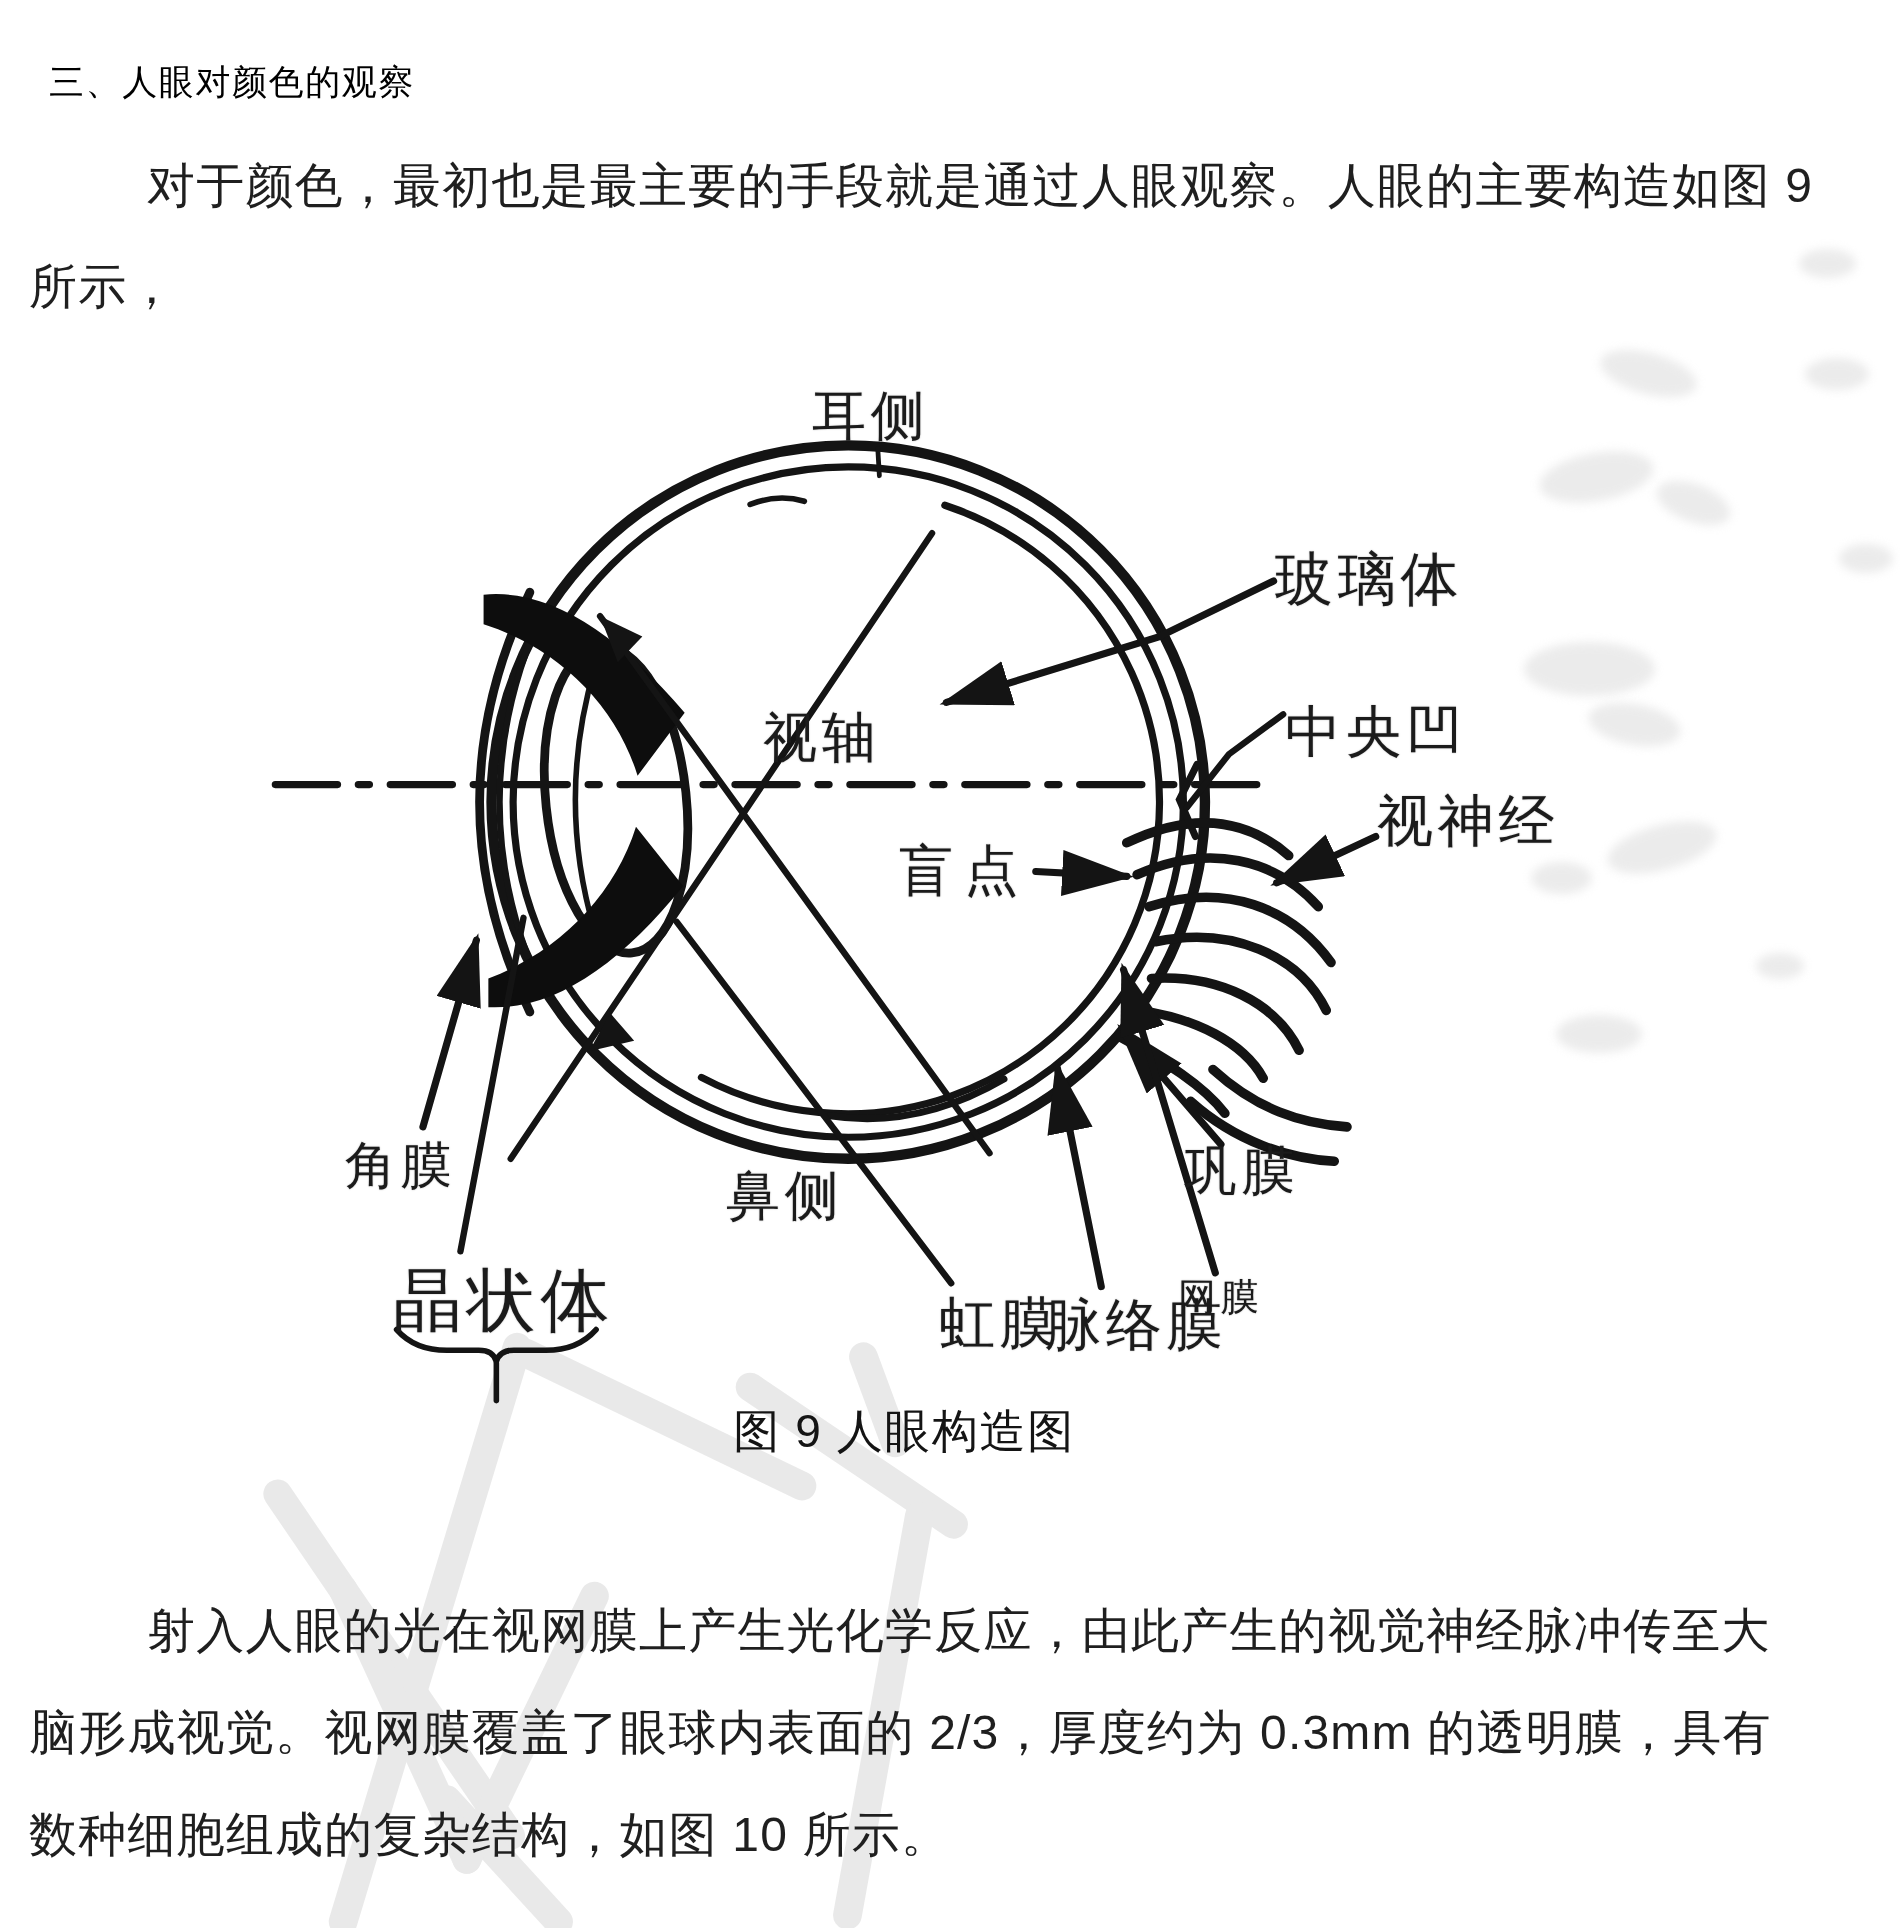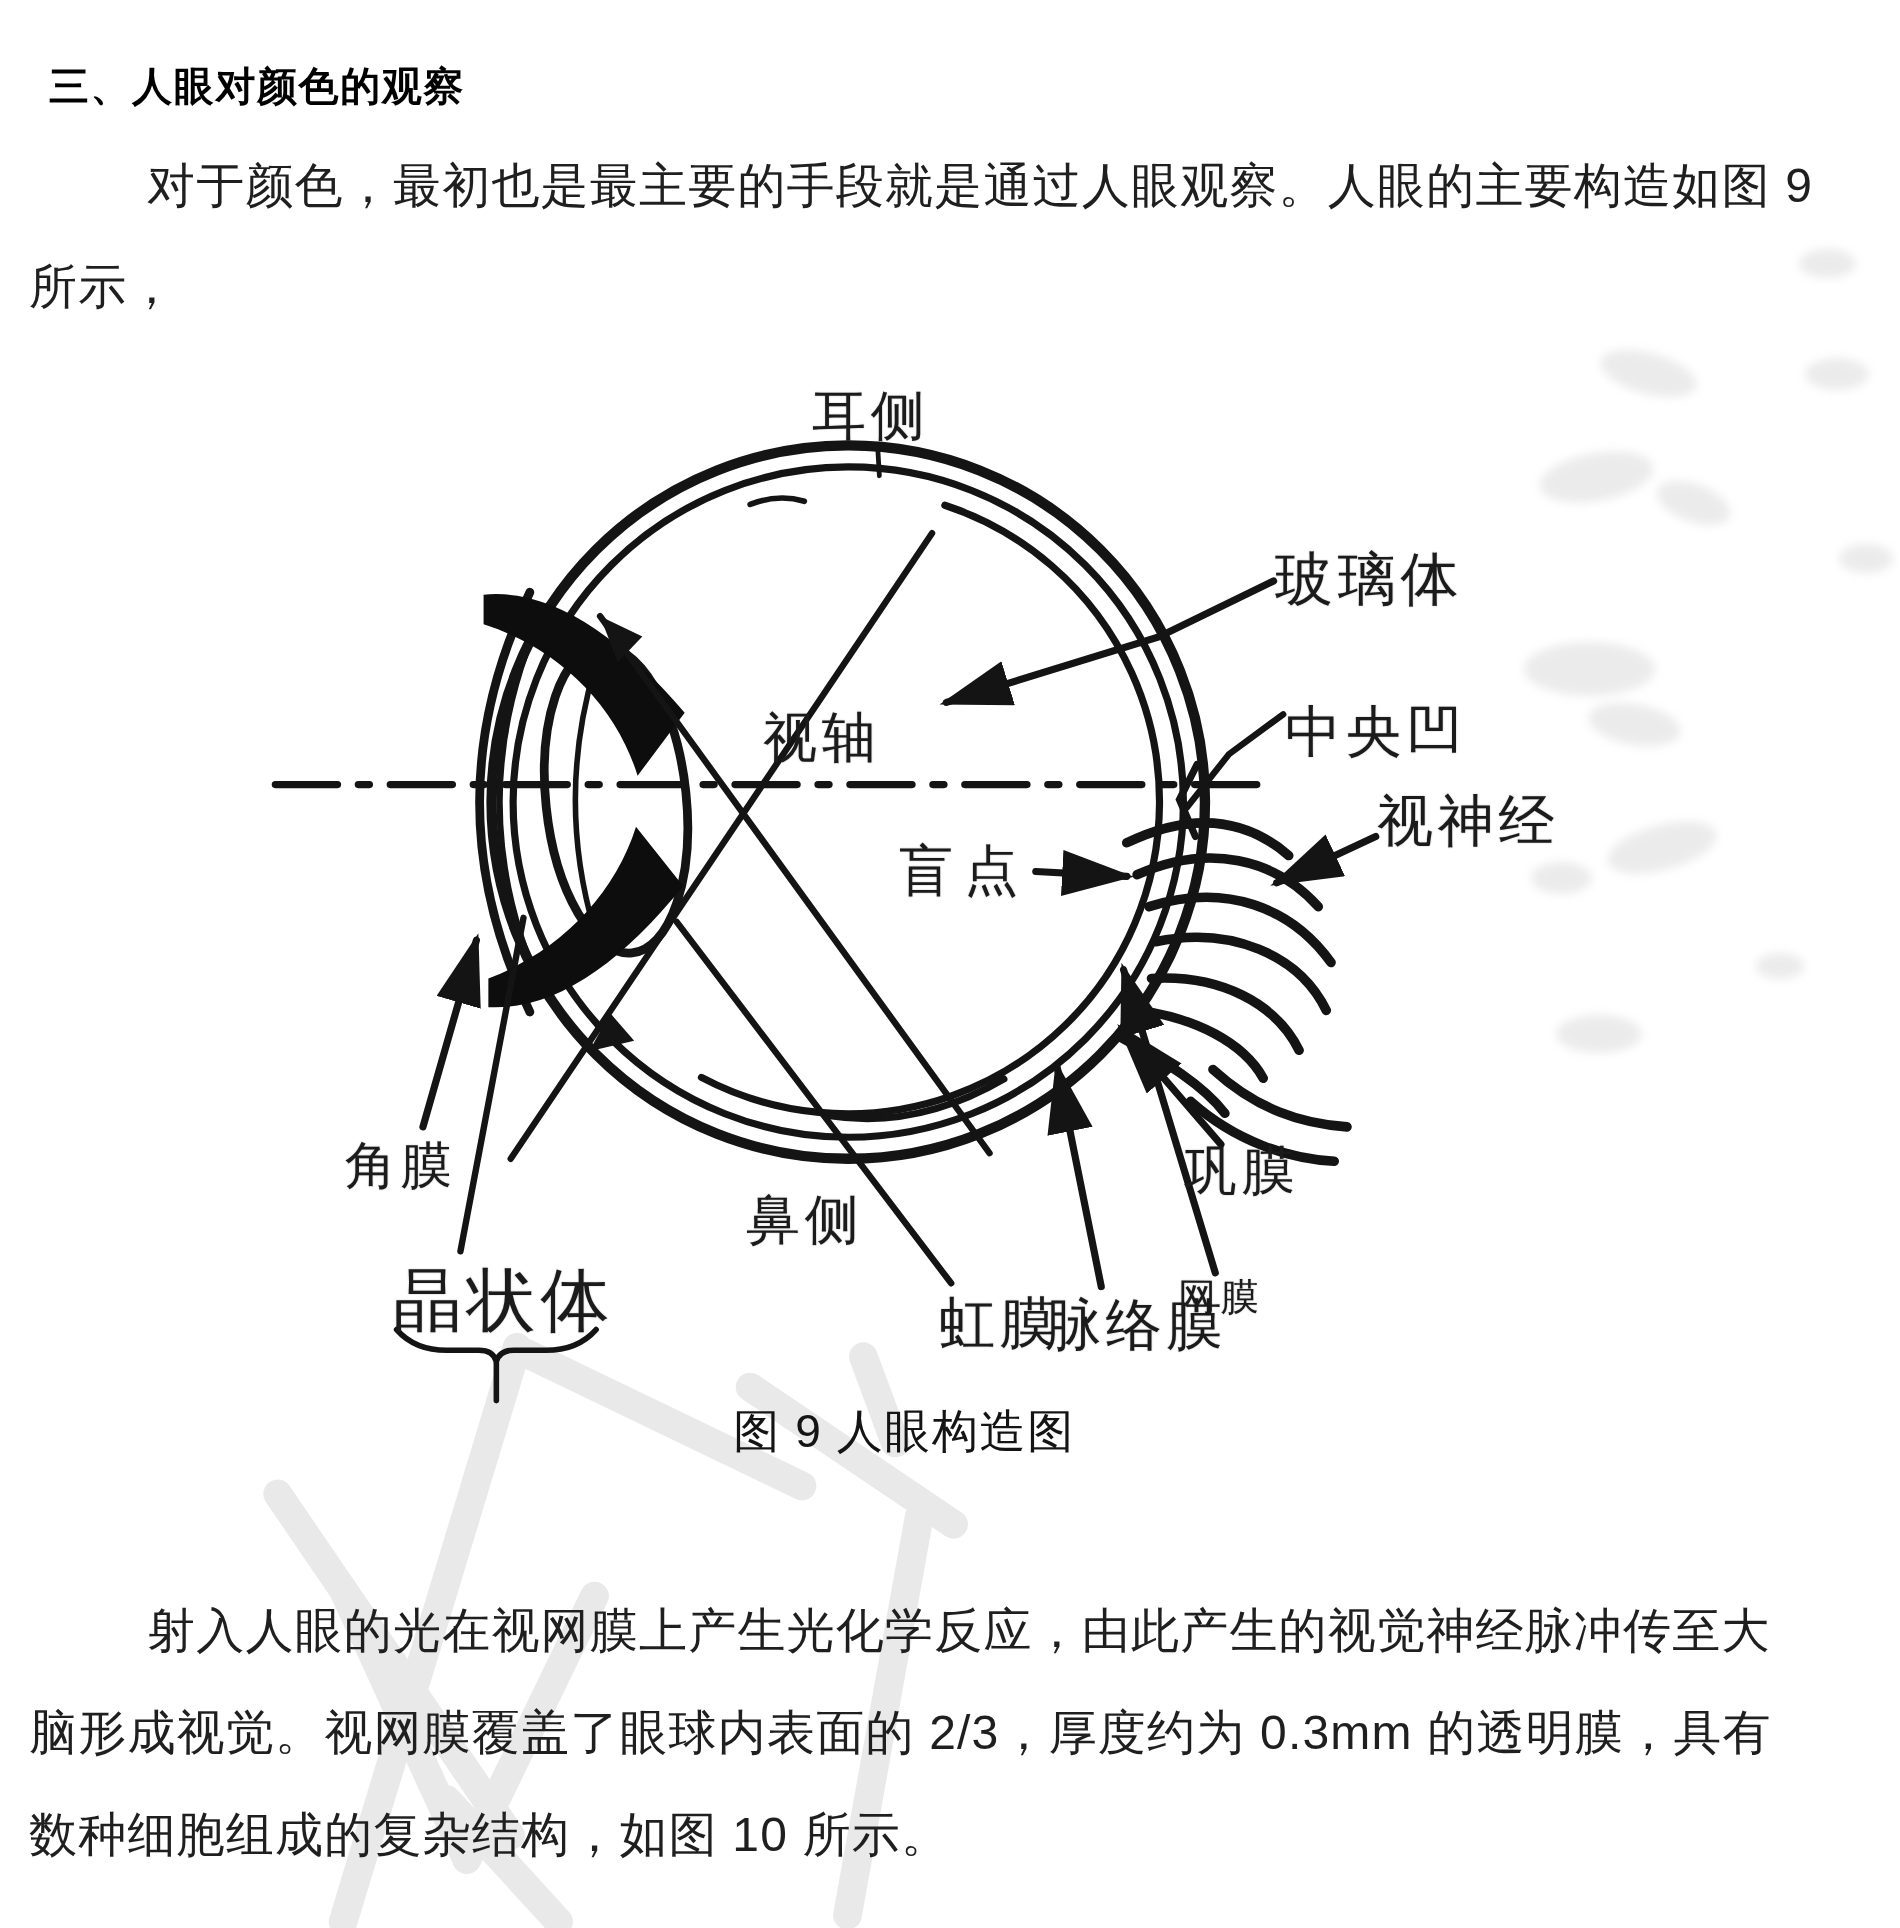--- a/index.html
+++ b/index.html
@@ -2,21 +2,21 @@
 <html style="font-size:12.8px"><head>
 <meta charset="utf-8">
 <style>
   html,body{margin:0;padding:0;}
   body{
     width:1900px;height:1929px;position:relative;background:#ffffff;overflow:hidden;
     font-family:"Liberation Sans","DejaVu Sans",sans-serif;color:#1c1c1c;
   }
   
   .heading{
-    position:absolute;left:49px;top:59px;font-size:40px;font-weight:700;color:#000;
+    position:absolute;left:49px;top:59px;font-size:35px;font-weight:400;color:#000;
     letter-spacing:1.6px;white-space:nowrap;
   }
   .bodyline{
     position:absolute;left:29px;width:1844px;font-size:48px;line-height:56px;
     letter-spacing:1.2px;white-space:nowrap;color:#1f1f1f;
   }
   .indent{padding-left:118px;}
   .caption{
     position:absolute;left:904px;top:1401px;transform:translateX(-50%);
     font-size:46px;color:#141414;white-space:nowrap;letter-spacing:1.6px;
@@ -132,21 +132,21 @@
     </g>
   </svg>
 
   <div class="fig-label" style="left:812px;top:380px;font-size:54px;">耳侧</div>
   <div class="fig-label" style="left:763px;top:702px;font-size:54px;">视轴</div>
   <div class="fig-label" style="left:899px;top:835px;font-size:54px;letter-spacing:11.2px;">盲点</div>
   <div class="fig-label" style="left:1275px;top:541px;font-size:58px;">玻璃体</div>
   <div class="fig-label" style="left:1285px;top:695px;font-size:56px;">中央凹</div>
   <div class="fig-label" style="left:1377px;top:784px;font-size:56px;">视神经</div>
   <div class="fig-label" style="left:345px;top:1132px;font-size:51px;">角膜</div>
-  <div class="fig-label" style="left:726px;top:1184px;font-size:54px;margin-left:20px;">鼻侧</div>
+  <div class="fig-label" style="left:726px;top:1160px;font-size:54px;">鼻侧</div>
   <div class="fig-label" style="left:1184px;top:1136px;font-size:53px;">巩膜</div>
   <div class="fig-label" style="left:393px;top:1255px;font-size:69px;">晶状体</div>
   <div class="fig-label" style="left:939px;top:1286px;font-size:56px;">虹膜</div>
   <div class="fig-label" style="left:1045px;top:1288px;font-size:56px;">脉络膜</div>
   <div class="fig-label" style="left:1178px;top:1272px;font-size:38px;">网膜</div>
 </div>
 
 <div class="caption">图 9 人眼构造图</div>
 
 <div class="bodyline indent" style="top:1603px;">射入人眼的光在视网膜上产生光化学反应，由此产生的视觉神经脉冲传至大</div>

